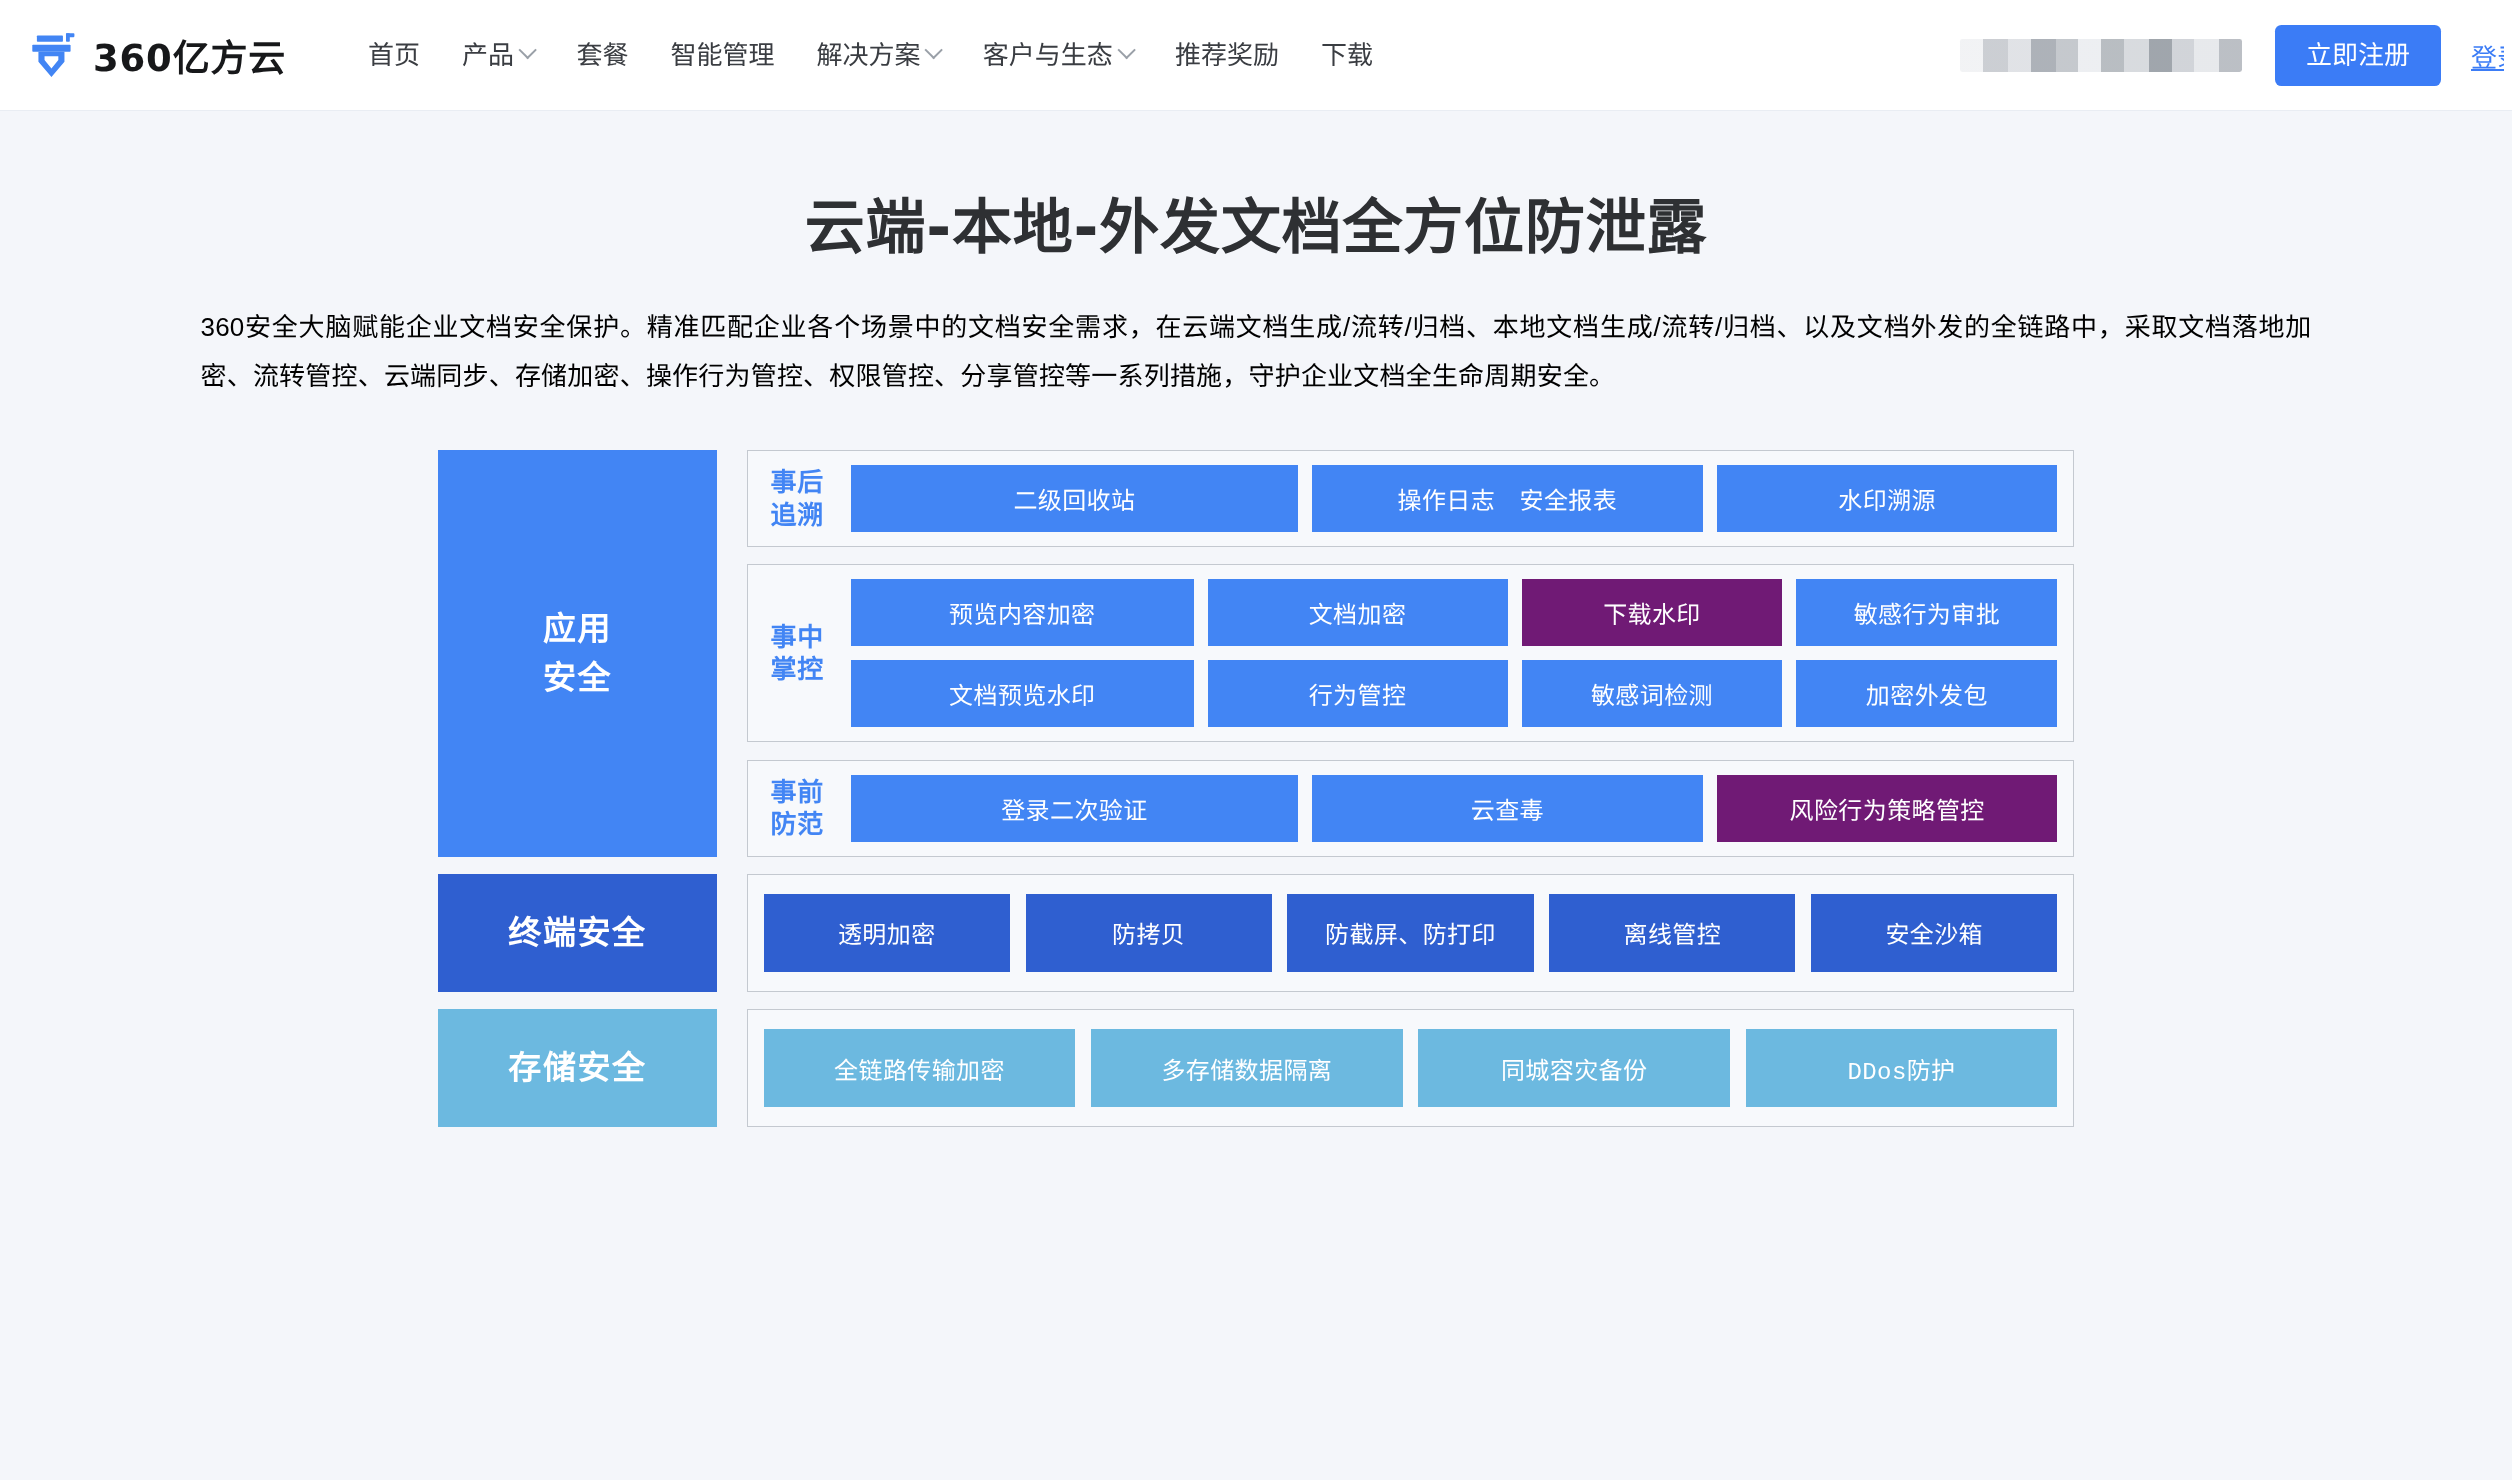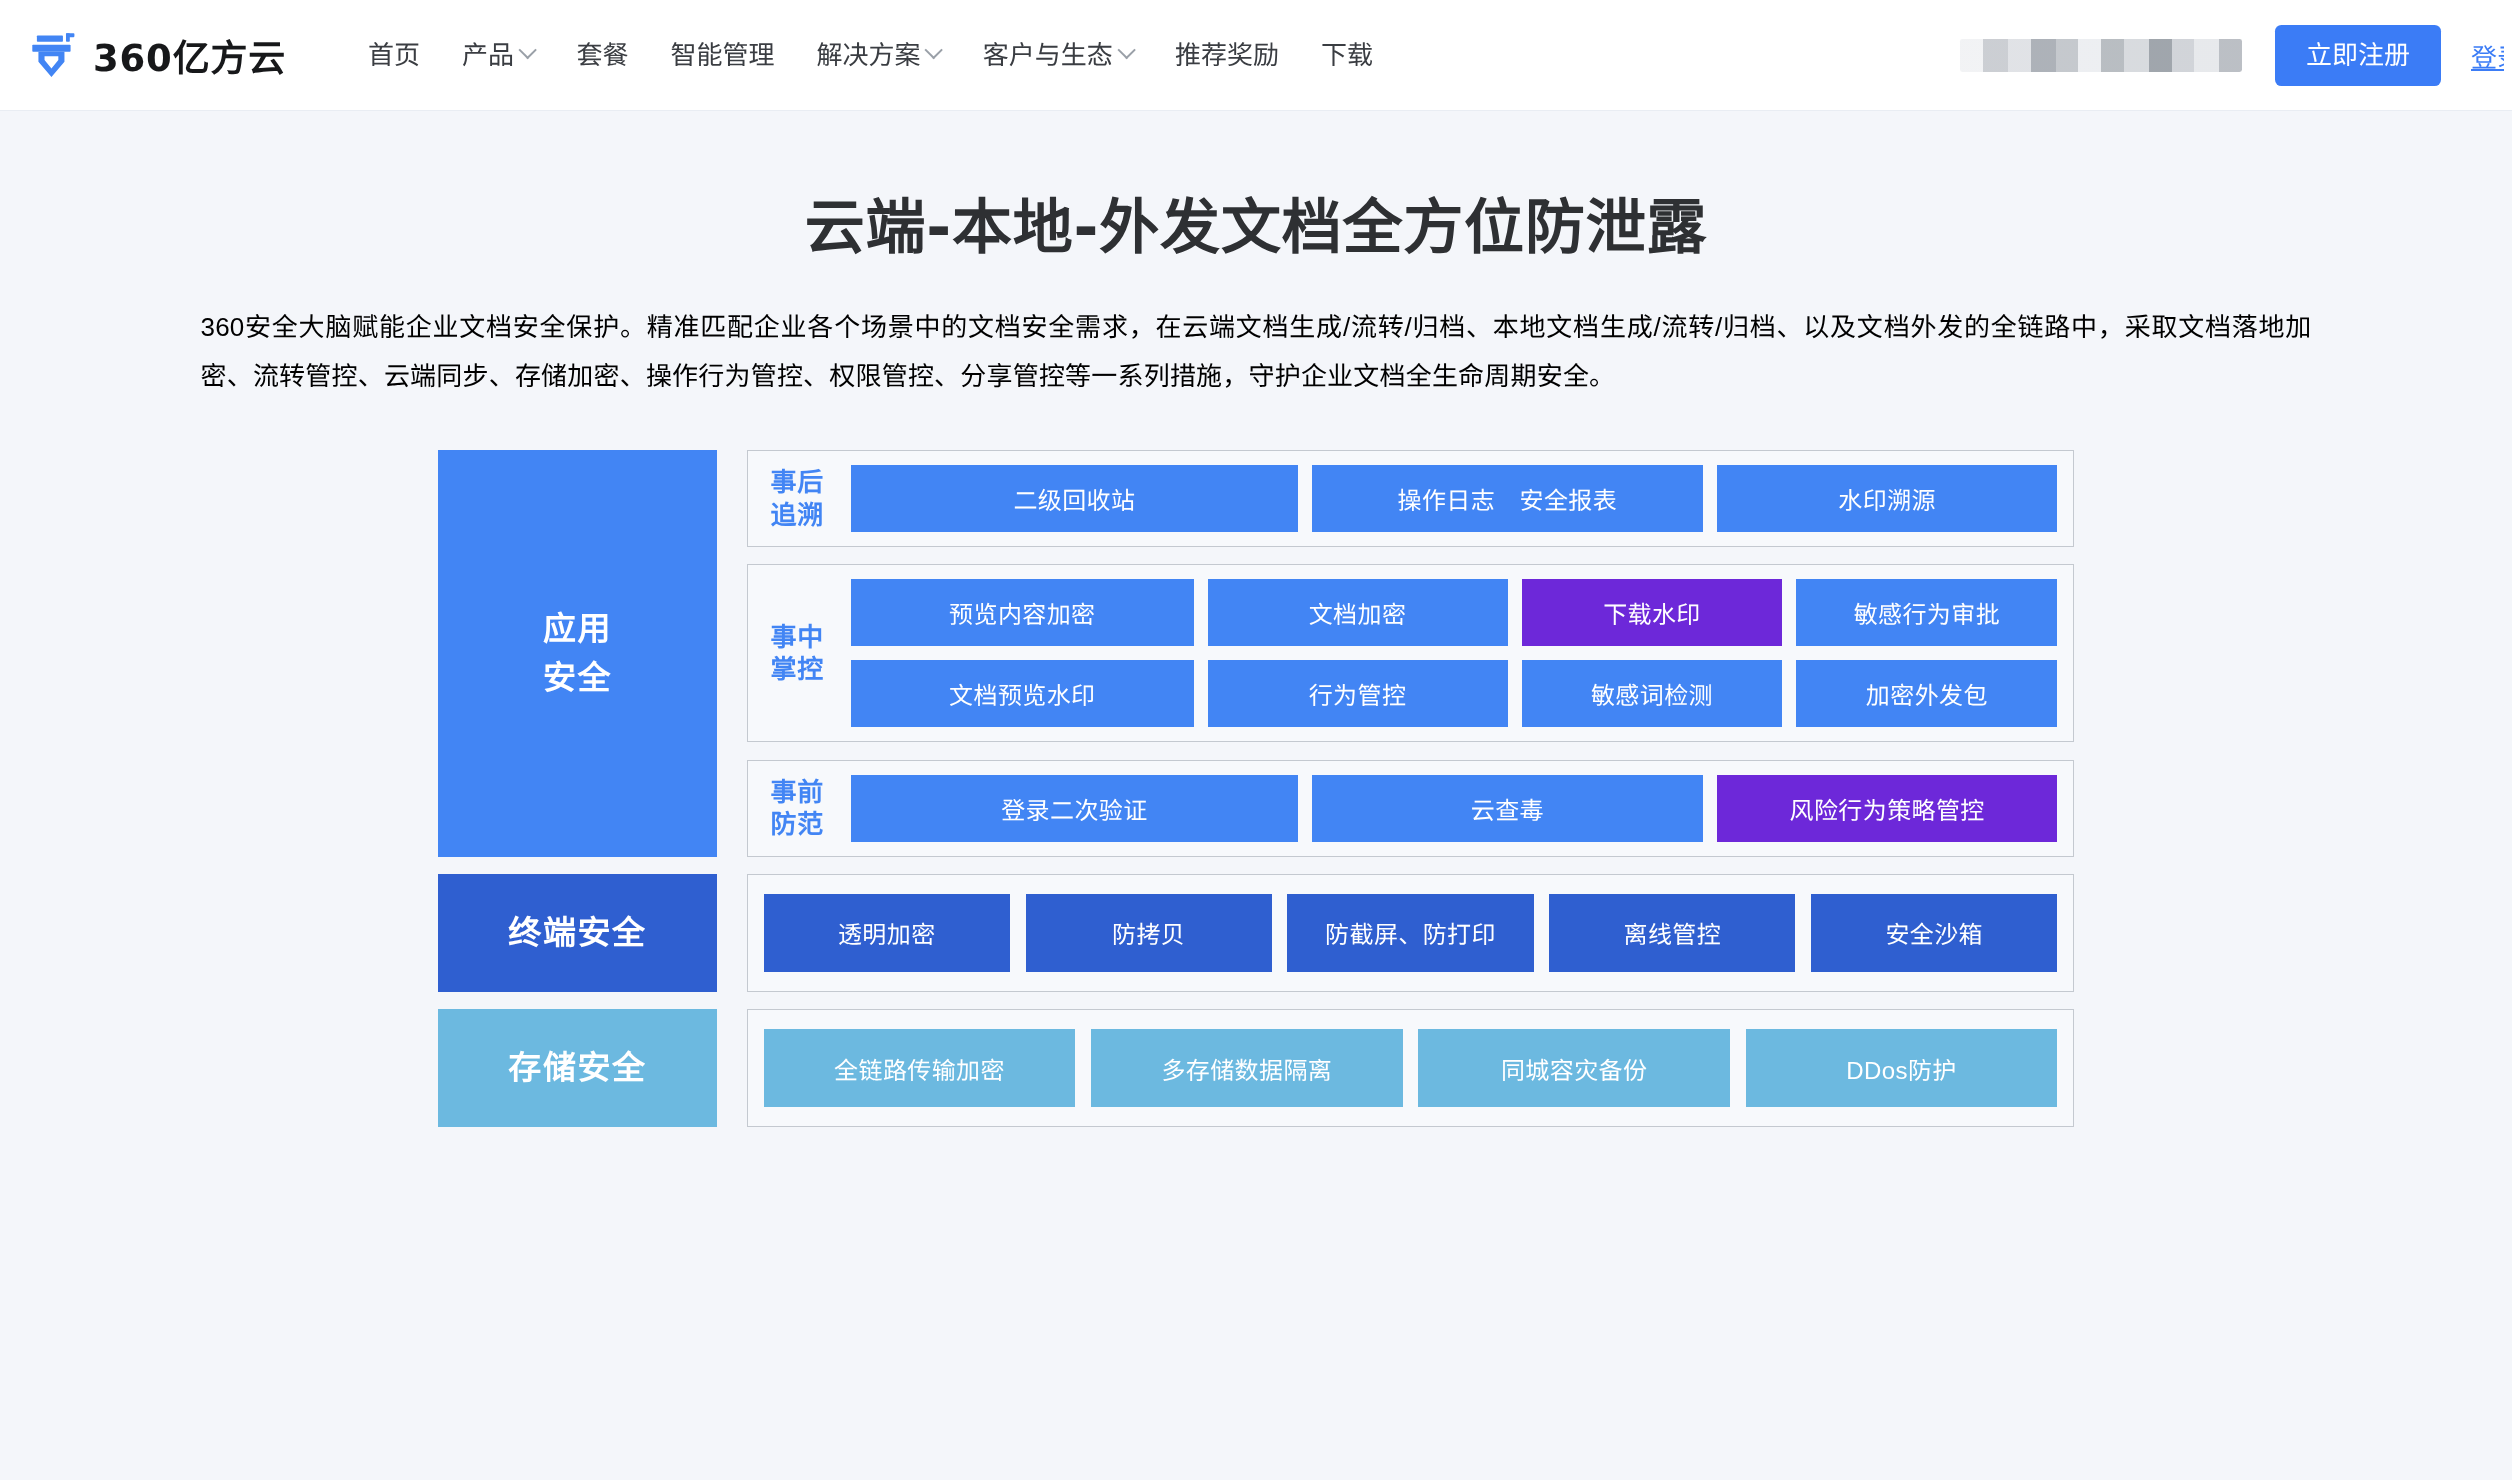--- a/index.html
+++ b/index.html
@@ -184,25 +184,25 @@
     justify-content: center;
     text-align: center;
     color: #ffffff;
     font-size: 24px;
     letter-spacing: 0.4px;
     height: 67px;
     flex: 1 1 0;
     white-space: nowrap;
   }
   .cell.blue    { background: #4285f4; }
-  .cell.purple  { background: #6d28d9; }
+  .cell.purple  { background: #701a75; }
   .cell.dkblue  { background: #2f5fd0; }
   .cell.ltblue  { background: #6cb9e0; }
 
-  .group-box.flat { padding: 19px 15.7px; }
+  .group-box.flat { padding: 19px 15.7px; font-family: Liberation Mono, monospace; }
   .group-box.flat .group-grid .group-row { gap: 15.7px; }
   .group-box.flat .cell { height: 78px; }
 
   
   .w-a { flex: 1.05 1 0; }
   .w-b { flex: 0.92 1 0; }
   .w-c { flex: 0.80 1 0; }
   .w-d { flex: 0.80 1 0; }
 </style>
 </head>

